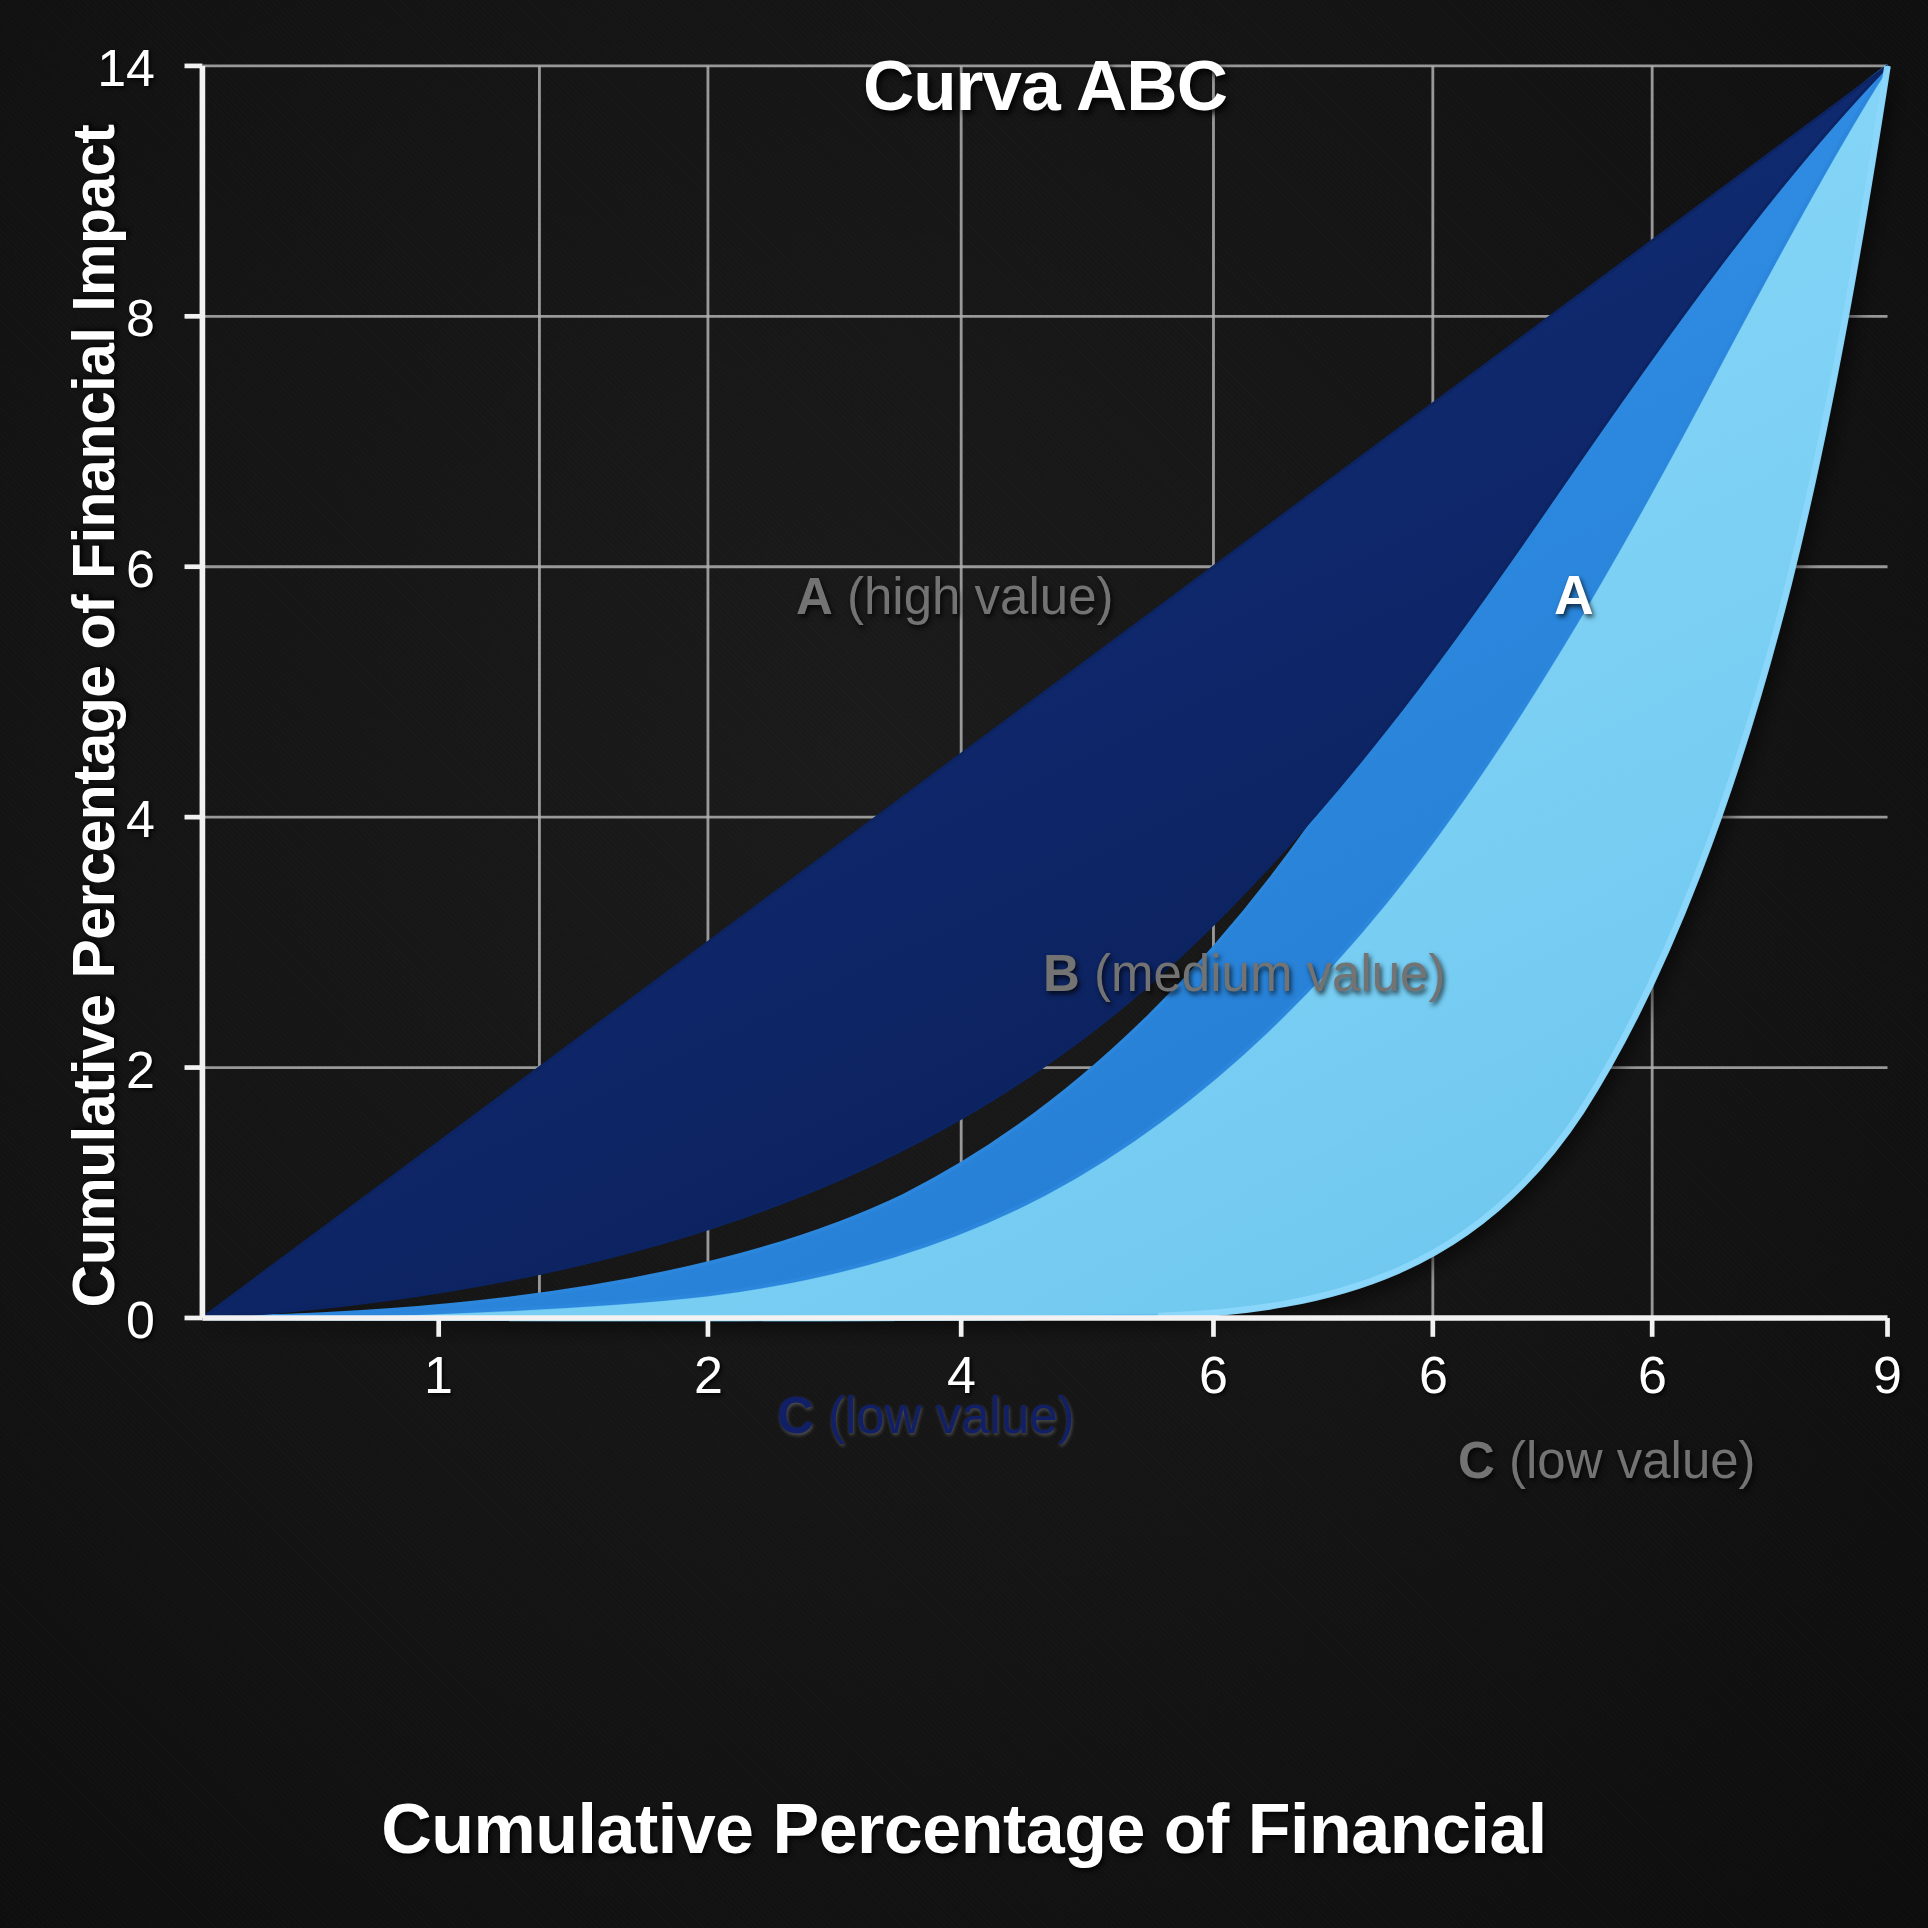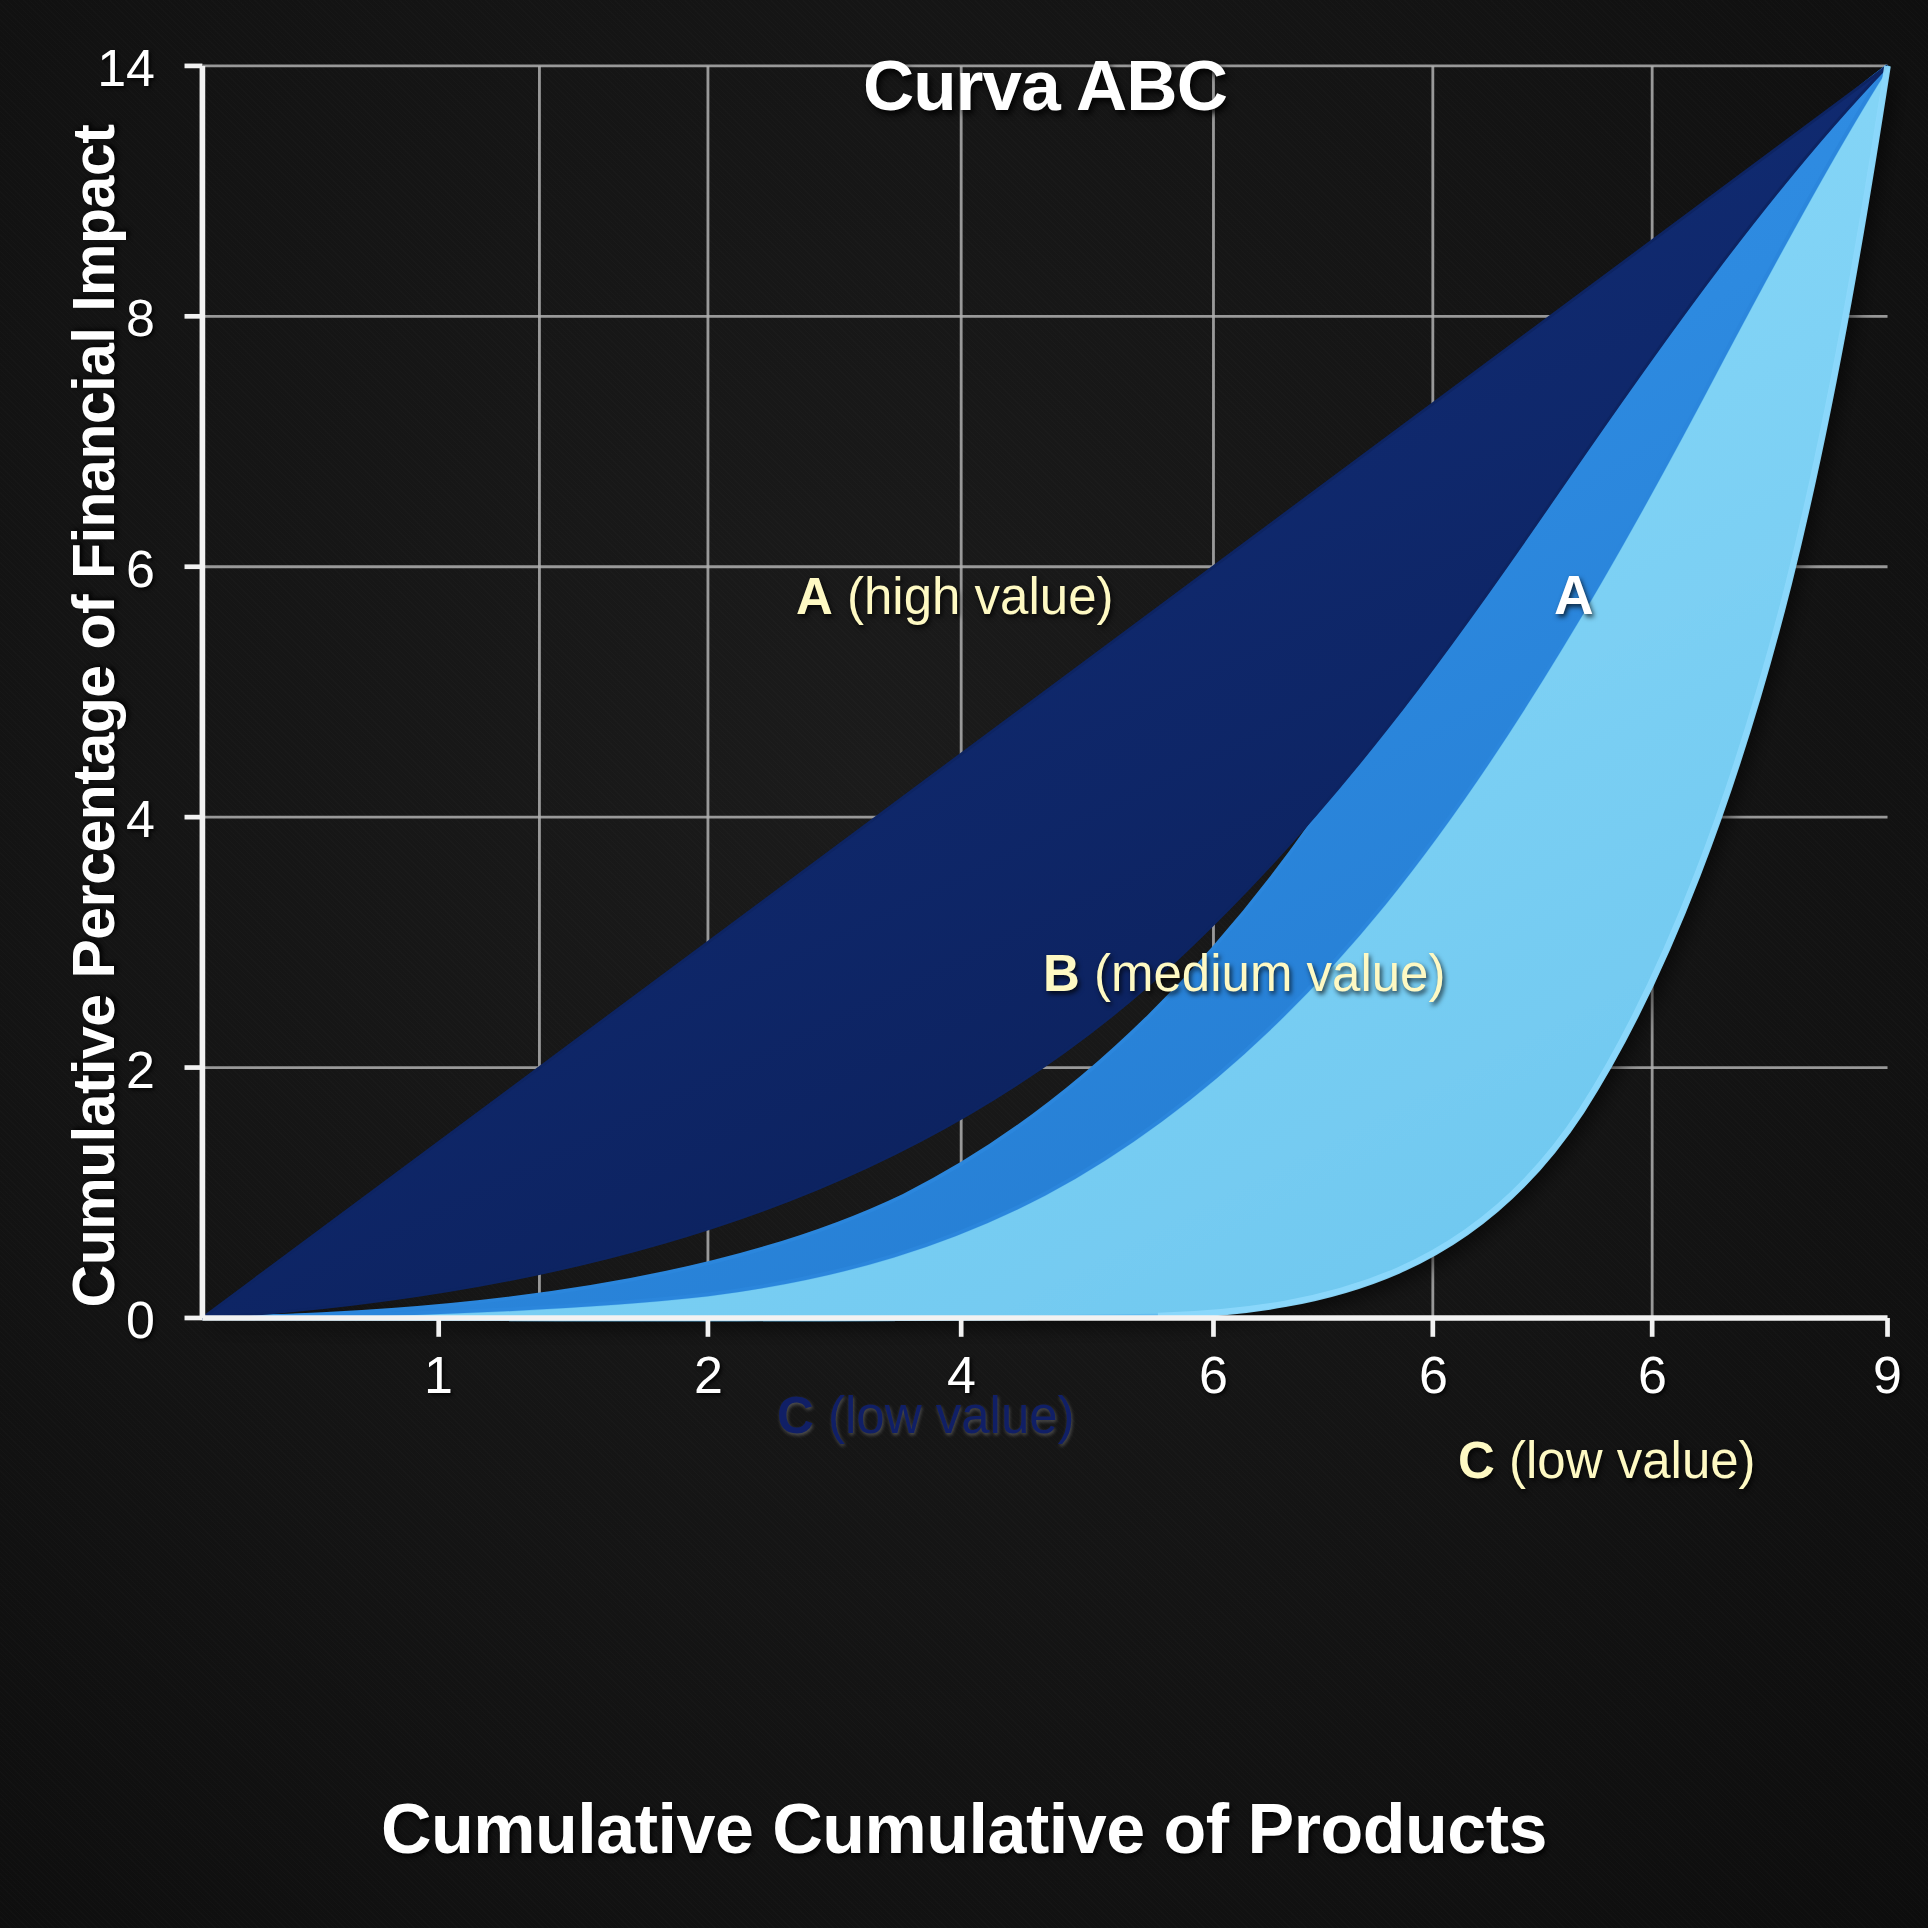--- a/index.html
+++ b/index.html
@@ -72,41 +72,41 @@
   #plot-svg{position:absolute;left:0;top:0;}
 
   
   .annot{
     position:absolute;
     font-size:51px;
     white-space:nowrap;
     z-index:6;
   }
   .annot .key{font-weight:bold;}
-  .annot.light{ color:#fef9c3; text-shadow:1.9px 2.8px 5.6px rgba(0,0,0,.75); }
+  .annot.light{ color:#737373; text-shadow:1.9px 2.8px 5.6px rgba(0,0,0,.75); }
   .annot.dark{ color:#101f66; text-shadow:0.9px 1.9px 3.8px rgba(255,255,255,.25); }
   #annot-a-letter{
     position:absolute;
     color:#ffffff;
     font-size:55px;
     font-weight:bold;
     text-shadow:1.9px 2.8px 5.6px rgba(0,0,0,.7);
     z-index:6;
   }
 </style>
 </head>
 <body>
 
 <div id="bg-texture"></div>
 
 <div id="figure">
 
   <div id="chart-title">Curva ABC</div>
 
-  <div id="x-axis-title" class="axis-title">Cumulative Cumulative of Products</div>
+  <div id="x-axis-title" class="axis-title">Cumulative Percentage of Financial</div>
   <div id="y-axis-title" class="axis-title">Cumulative Percentage of Financial Impact</div>
 
   <svg id="plot-svg" width="1928" height="1928" viewBox="0 0 2048 2048">
     <defs>
       <linearGradient id="gradA" x1="0" y1="0" x2="0.65" y2="1">
         <stop offset="0%" stop-color="#143a8d"></stop>
         <stop offset="45%" stop-color="#102a70"></stop>
         <stop offset="100%" stop-color="#0b1f58"></stop>
       </linearGradient>
       <linearGradient id="gradB" x1="0.1" y1="0" x2="0.85" y2="1">

